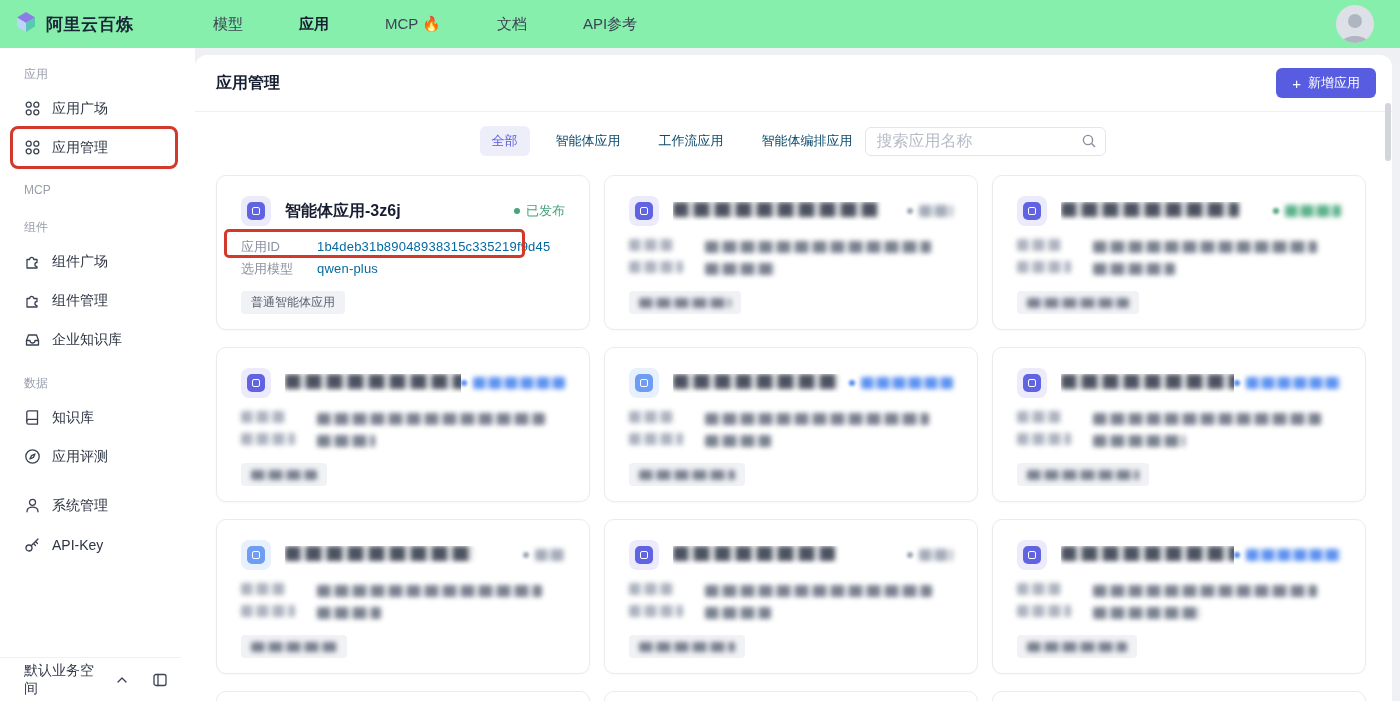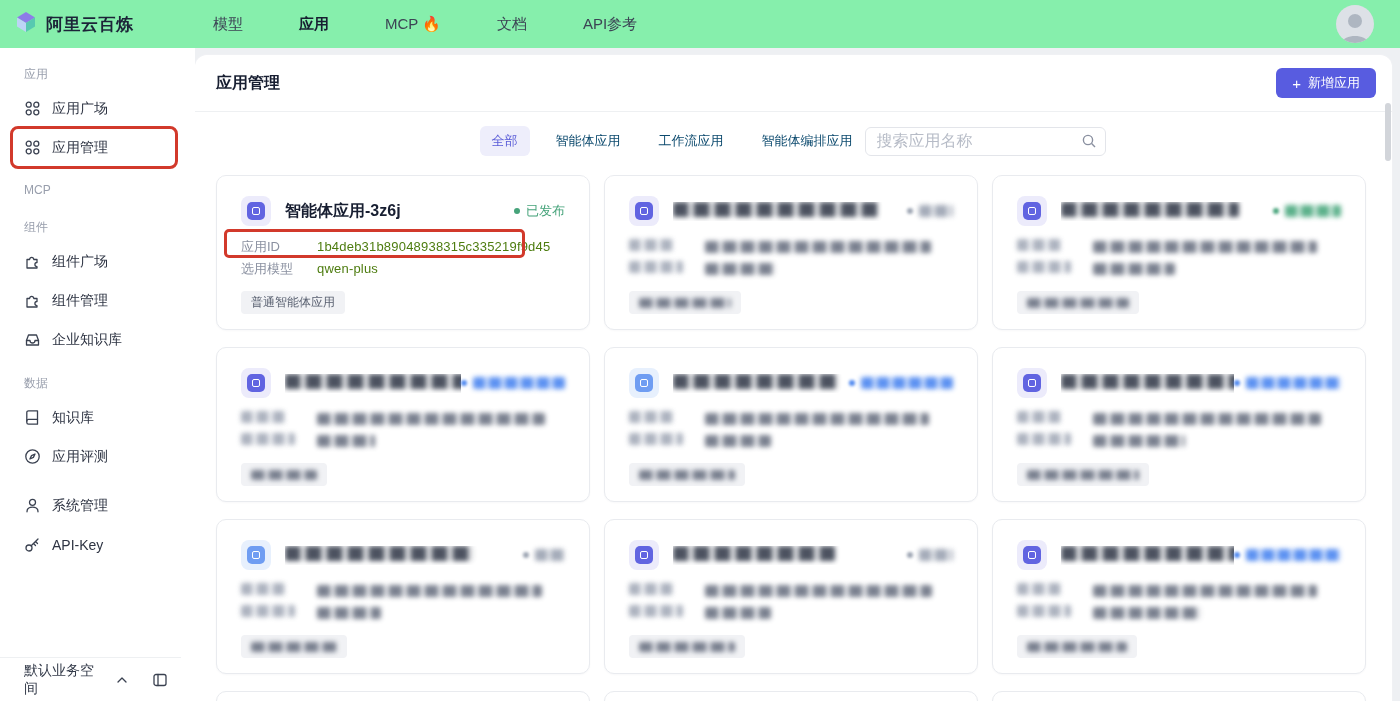--- a/index.html
+++ b/index.html
@@ -57,21 +57,21 @@
   .card-title{margin-left:14px;font-size:16px;font-weight:700;color:#171e31;flex:1;white-space:nowrap;overflow:hidden;}
   .card-status{display:flex;align-items:center;gap:6px;font-size:13px;white-space:nowrap;}
   .dot{width:6px;height:6px;border-radius:50%;display:inline-block;}
   .st-green{color:#46a37a;} .st-green .dot{background:#46a37a;}
   .st-blue{color:#4b86f0;} .st-blue .dot{background:#4b86f0;}
   .st-gray{color:#9aa2b1;} .st-gray .dot{background:#9aa2b1;}
   .meta-row{display:flex;align-items:center;height:19px;font-size:13px;}
   .meta-row.first{margin-top:11px;}
   .meta-row.second{margin-top:3px;}
   .meta-label{width:76px;color:#8a90a0;flex:none;}
-  .meta-value{color:#4d7c0f;letter-spacing:.2px;}
+  .meta-value{color:#0369a1;letter-spacing:.2px;}
   .tag{display:inline-flex;align-items:center;margin-top:13px;height:23px;padding:0 10px;background:#f1f2f5;border-radius:4px;font-size:12px;color:#596070;}
   .card .annotation-box{left:7px;top:53px;width:301px;height:29px;border-radius:5px;}
   
   .bar{display:inline-block;height:12px;border-radius:2px;filter:blur(2.4px);opacity:.9;}
   .bar.dark{height:15px;background:repeating-linear-gradient(90deg,#39404f 0 15px,rgba(57,64,79,.2) 15px 21px);}
   .bar.light{background:repeating-linear-gradient(90deg,#a3aab8 0 11px,rgba(163,170,184,.2) 11px 16px);}
   .bar.mid{background:repeating-linear-gradient(90deg,#6c7383 0 13px,rgba(108,115,131,.2) 13px 18px);}
   .bar.green{background:repeating-linear-gradient(90deg,#4aa87e 0 12px,rgba(74,168,126,.25) 12px 16px);}
   .bar.blue{background:repeating-linear-gradient(90deg,#4b86f0 0 12px,rgba(75,134,240,.25) 12px 16px);}
   .bar.gray{background:repeating-linear-gradient(90deg,#9aa2b1 0 12px,rgba(154,162,177,.25) 12px 16px);}

